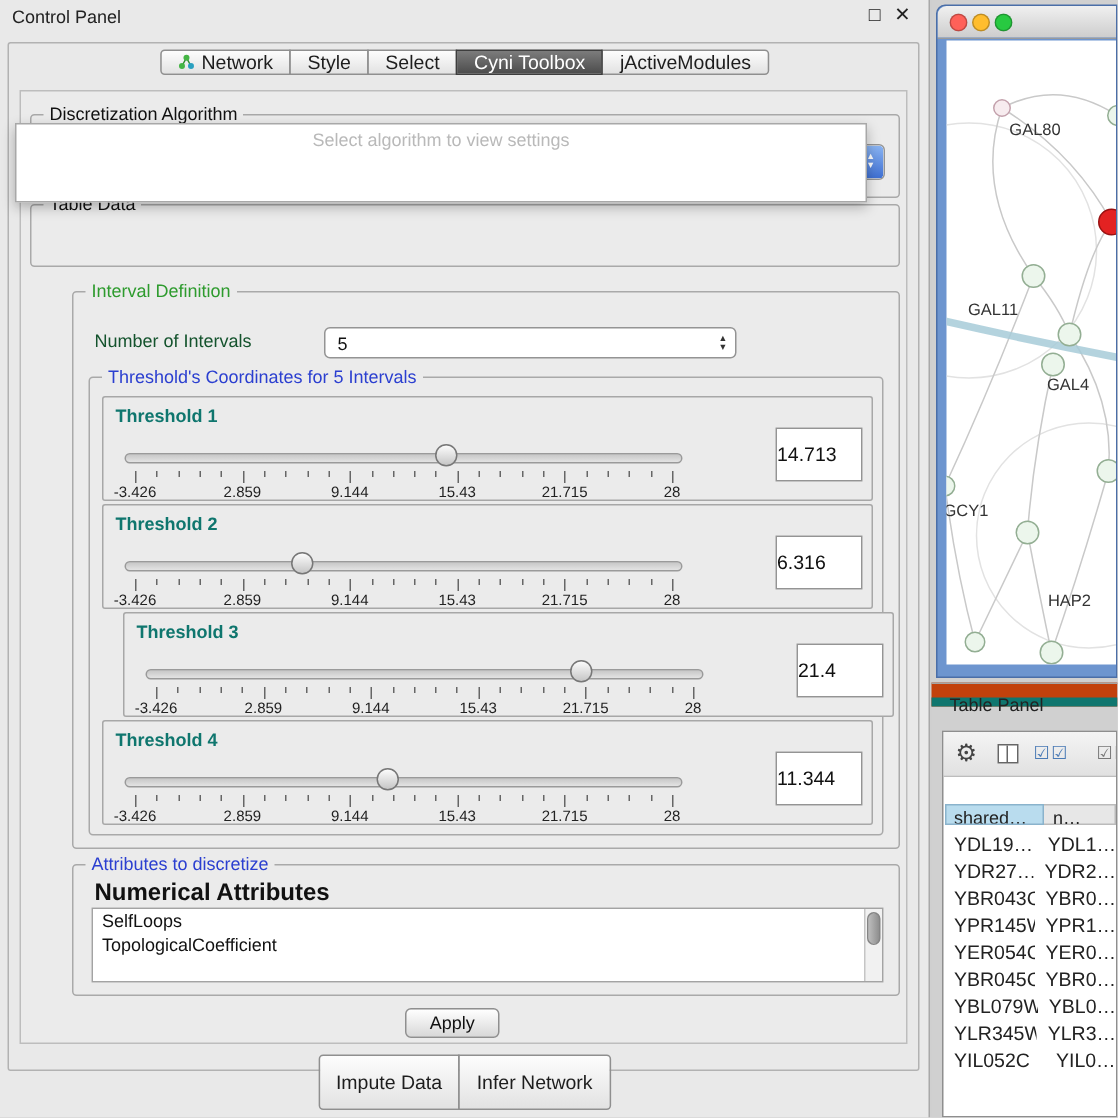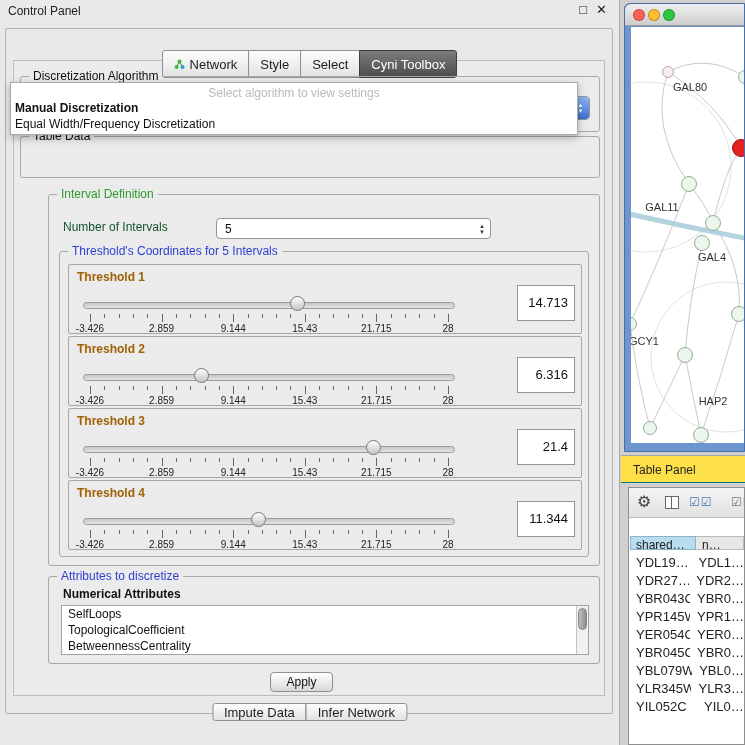--- a/index.html
+++ b/index.html
@@ -10,22 +10,22 @@
   
   .cp{position:absolute;left:0;top:0;width:620px;height:745px;background:#e9e9e9;border-right:1px solid #a8a8a8}
   .cp-title{position:absolute;left:8px;top:4px;font-size:12px;color:#222}
   .cp-winbtns{position:absolute;right:12px;top:2px;font-size:13px;color:#222;display:flex;gap:9px}
   .cp-winbtns span{cursor:default}
   .cp-outer{position:absolute;left:5px;top:28px;width:608px;height:686px;border:1px solid #b2b2b2;border-radius:2px}
   .cp-inner{position:absolute;left:13px;top:60px;width:592px;height:636px;border:1px solid #bdbdbd;background:#ebebeb}
 
   
   .tabs{position:absolute;display:flex;left:50%;transform:translateX(-50%)}
-  .tabs.top{top:50px;height:28px}
-  .tabs.bottom{top:703px;height:18px}
+  .tabs.top{top:33px;height:17px}
+  .tabs.bottom{top:703px;height:37px}
   .tab{display:flex;align-items:center;gap:5px;padding:0 11px;font-size:13px;color:#1d1d1d;
     background:linear-gradient(#fdfdfd,#e2e2e2);border:1px solid #8f8f8f;margin-left:-1px;white-space:nowrap}
   .tab:first-child{border-radius:3px 0 0 3px;margin-left:0}
   .tab:last-child{border-radius:0 3px 3px 0}
   .tab.selected{background:linear-gradient(#7c7c7c,#4c4c4c);color:#fff;border-color:#3d3d3d;z-index:1}
 
   
   .group{position:absolute;border:1px solid #a9a9a9;border-radius:3px}
   .legend{position:absolute;top:-8px;left:8px;background:#ebebeb;padding:0 4px;font-size:12px;color:#111;white-space:nowrap}
   .legend.green{color:#2e9b2e}
@@ -54,36 +54,36 @@
 
   
   .popup{position:absolute;left:10px;top:82px;width:568px;height:53px;background:#fff;
     border:1px solid #a8a8a8;box-shadow:0 3px 8px rgba(0,0,0,.28);z-index:30}
   .popup .prompt{font-size:12px;color:#b9b9b9;text-align:center;padding-top:3px;height:17px}
   .popup-item{font-size:12px;height:16px;line-height:16px;padding-left:4px;color:#111;white-space:nowrap}
   .popup-item.bold{font-weight:bold}
 
   
   .thr-panel{position:absolute;left:8px;width:514px;height:70px;border:1px solid #a7a7a7;border-radius:2px;background:#ebebeb}
-  .thr-label{position:absolute;left:8px;top:5px;font-size:12px;font-weight:bold;color:#a16207}
+  .thr-label{position:absolute;left:8px;top:5px;font-size:12px;font-weight:bold;color:#0f766e}
   .slider{position:absolute;left:14px;top:30px;width:372px;height:38px}
   .track{position:absolute;left:0;right:0;top:7px;height:7px;background:linear-gradient(#c7c7c7,#e3e3e3);
     border:1px solid #9a9a9a;border-radius:4px}
   .thumb{position:absolute;top:1px;width:15px;height:15px;background:linear-gradient(#fcfcfc,#c6c6c6);
     border:1px solid #777;border-radius:50%}
   .ticks{position:absolute;left:0;top:19px;width:100%;height:9px}
   .tick{position:absolute;top:0;width:1px;height:4px;background:#666}
   .tick.major{height:8px}
   .scale{position:absolute;left:0;top:28px;width:100%;height:10px}
   .scale span{position:absolute;transform:translateX(-50%);font-size:10px;color:#222;white-space:nowrap}
   .thr-value{position:absolute;right:6px;top:20px;width:58px;height:36px;background:#fff;border:1px solid #949494;
-    font-size:13px;color:#111;text-align:right;line-height:34px;padding-right:6px}
-
-  
-  .attrs-heading{position:absolute;left:14px;top:10px;font-size:12px;font-weight:bold;color:#111}
+    font-size:13px;color:#111;line-height:34px;padding-right:6px}
+
+  
+  .attrs-heading{position:absolute;left:14px;top:10px;font-size:16px;font-weight:bold;color:#111}
   .listbox{position:absolute;left:12px;top:28px;width:528px;height:50px;background:#fff;border:1px solid #a3a3a3;overflow:hidden}
   .attr-item{font-size:12px;height:16px;line-height:16px;padding-left:6px;color:#111}
   .vscroll{position:absolute;right:0;top:0;width:12px;height:100%;background:#f1f1f1;border-left:1px solid #c5c5c5}
   .vthumb{position:absolute;left:1px;top:2px;width:9px;height:22px;border-radius:5px;
     background:linear-gradient(90deg,#bdbdbd,#8f8f8f);border:1px solid #858585}
 
   .apply{position:absolute;left:270px;top:672px;width:63px;height:20px;border:1px solid #8f8f8f;border-radius:4px;
     background:linear-gradient(#ffffff,#d8d8d8);font-size:12px;color:#111;text-align:center;line-height:18px;
     font-family:"Liberation Sans",sans-serif}
 
@@ -97,22 +97,22 @@
   .net-canvas{position:absolute;left:6px;top:23px;right:0;bottom:8px;background:#fff;overflow:hidden}
   .edges{position:absolute;left:0;top:0}
   .edge{stroke:#c9c9c9;fill:none;stroke-width:1}
   .edge.thick{stroke:#a7cbd8;stroke-width:5;opacity:.85}
   .ring{stroke:#e2e2e2;fill:none;stroke-width:1}
   .node{position:absolute;border-radius:50%;border:1px solid #93ae93;background:#ecf6ec}
   .node.pink{background:#f7ecef;border-color:#c4a2ad}
   .node.red{background:#e32222;border-color:#991111}
   .nlabel{position:absolute;transform:translateX(-50%);font-size:11px;color:#333;white-space:nowrap}
 
-  .tp-strip{position:absolute;left:0;top:455px;width:124px;height:28px;background:#fde047;
-    border-top:1px solid #a5a5a5;border-bottom:1px solid #0f766e}
+  .tp-strip{position:absolute;left:0;top:455px;width:124px;height:16px;background:#c2410c;
+    border-top:1px solid #a5a5a5;border-bottom:6px solid #0f766e}
   .tp-title{position:absolute;left:12px;top:7px;font-size:12px;color:#222}
 
   .tbl{position:absolute;left:7px;top:487px;width:117px;height:258px;background:#fff;border:1px solid #8e8e8e;overflow:hidden}
   .tbl-toolbar{position:absolute;left:0;top:0;right:0;height:30px;background:linear-gradient(#f4f4f4,#e1e1e1);
     border-bottom:1px solid #bdbdbd}
   .gear{position:absolute;left:8px;top:4px;font-size:16px;color:#444}
   .colicon{position:absolute;left:36px;top:8px;width:14px;height:13px;border:1px solid #666;background:#fff}
   .colicon:before{content:"";position:absolute;left:5px;top:0;width:1px;height:100%;background:#666}
   .checks{position:absolute;left:60px;top:7px;font-size:12px;color:#4a7ab5;letter-spacing:1px}
   .checks2{position:absolute;left:102px;top:7px;font-size:12px;color:#777;letter-spacing:1px}
@@ -149,36 +149,35 @@
       </div>
       <div class="tab">
         <span>Style</span>
       </div>
       <div class="tab">
         <span>Select</span>
       </div>
       <div class="tab selected">
         <span>Cyni Toolbox</span>
       </div>
+      <div class="tab">
+        <span>jActiveModules</span>
+      </div>
     </div>
 
   <div class="group algo-group">
     <span class="legend">Discretization Algorithm</span>
   </div>
   <div class="combo algo-combo">
     <span class="val"></span>
     <span class="btn"></span>
   </div>
 
   <div class="popup">
     <div class="prompt">Select algorithm to view settings</div>
-    <div id="popup-items">
-        <div class="popup-item bold">Manual Discretization</div>
-        <div class="popup-item">Equal Width/Frequency Discretization</div>
-      </div>
   </div>
 
   <div class="group td-group">
     <span class="legend">Table Data</span>
   </div>
 
   <div class="group int-group">
     <span class="legend green">Interval Definition</span>
     <span class="num-label">Number of Intervals</span>
     <div class="combo num-combo">
@@ -269,21 +268,21 @@
                 <span style="left: 7px;">-3.426</span>
                 <span style="left: 78.6px;">2.859</span>
                 <span style="left: 150.2px;">9.144</span>
                 <span style="left: 221.8px;">15.43</span>
                 <span style="left: 293.4px;">21.715</span>
                 <span style="left: 365px;">28</span>
               </div>
             </div>
             <div class="thr-value">6.316</div>
           </div>
-          <div class="thr-panel" style="top: 156px;">
+          <div class="thr-panel" style="top: 156px; margin-left: 14px;">
             <div class="thr-label">Threshold 3</div>
             <div class="slider">
               <div class="track"></div>
               <div class="thumb" style="left: 282.814px;"></div>
               <div class="ticks">
                 <div class="tick major" style="left: 7px;"></div>
                 <div class="tick" style="left: 21.32px;"></div>
                 <div class="tick" style="left: 35.64px;"></div>
                 <div class="tick" style="left: 49.96px;"></div>
                 <div class="tick" style="left: 64.28px;"></div>
@@ -368,21 +367,20 @@
     </div>
   </div>
 
   <div class="group attrs-group">
     <span class="legend blue">Attributes to discretize</span>
     <div class="attrs-heading">Numerical Attributes</div>
     <div class="listbox">
       <div id="attr-items">
           <div class="attr-item">SelfLoops</div>
           <div class="attr-item">TopologicalCoefficient</div>
-          <div class="attr-item">BetweennessCentrality</div>
         </div>
       <div class="vscroll">
         <div class="vthumb"></div>
       </div>
     </div>
   </div>
 
   <button class="apply">Apply</button>
 
   <div class="tabs bottom" id="bottom-tabs">

